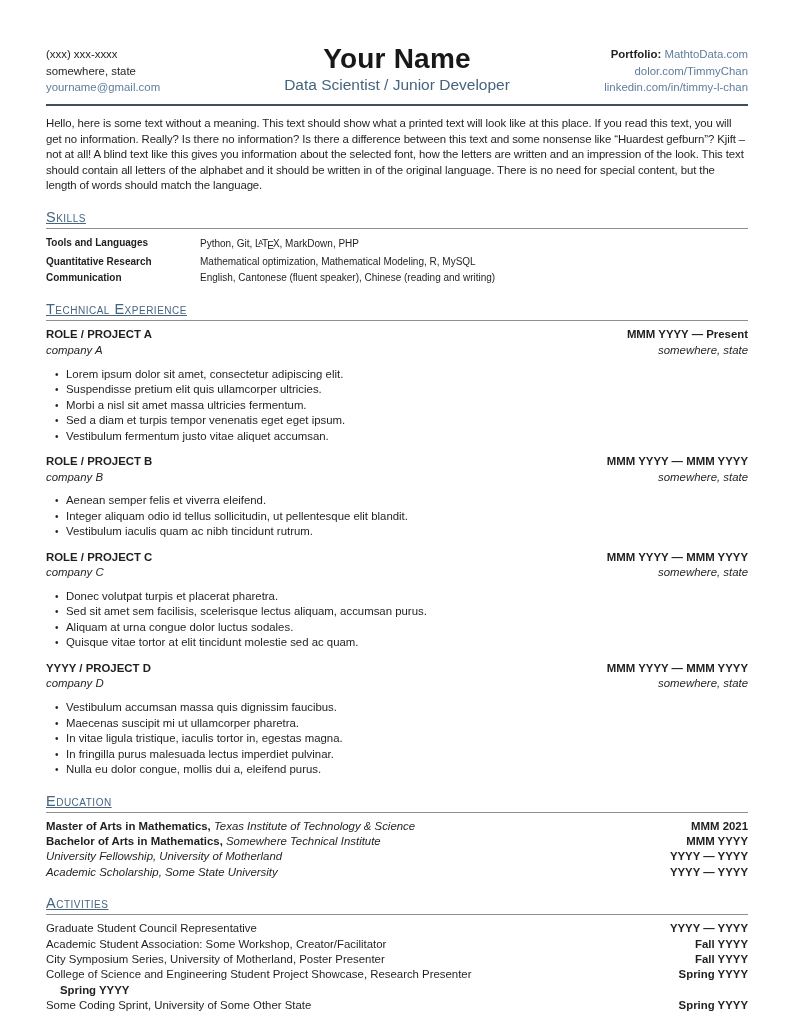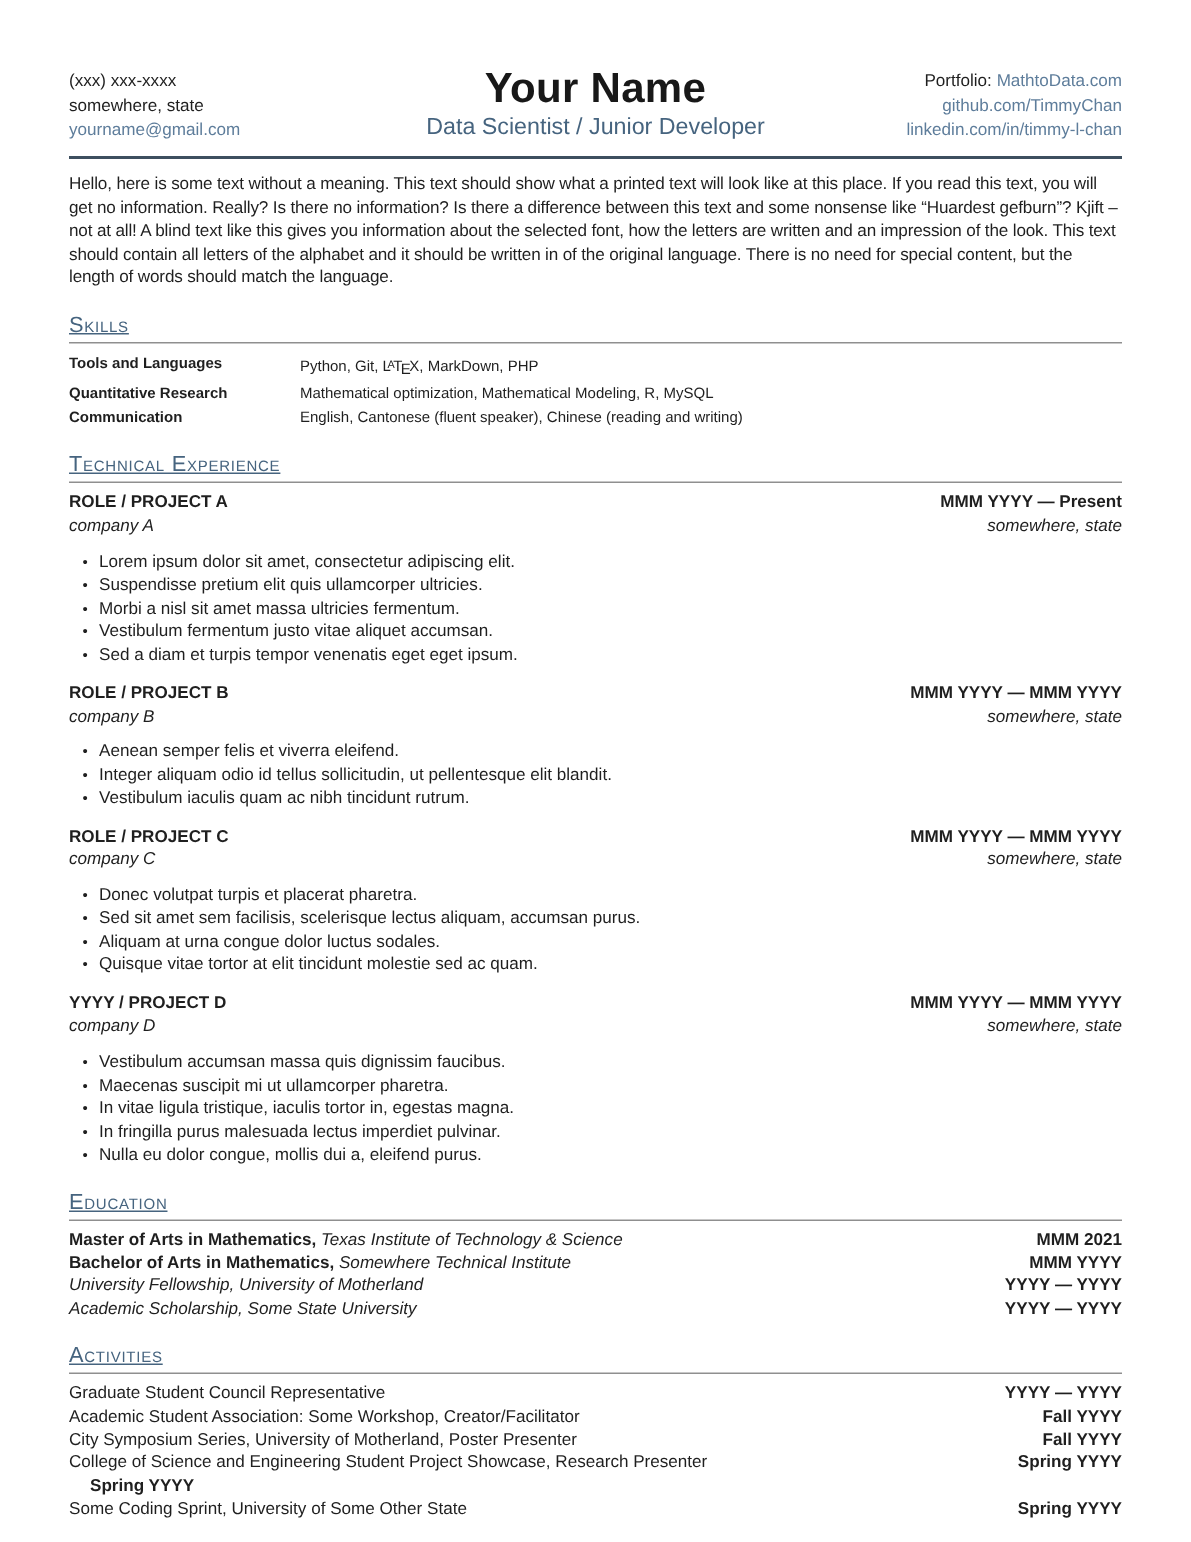--- a/index.html
+++ b/index.html
@@ -20,21 +20,21 @@
   .page{padding:44px 46px 0 46px;}
 
   
   .header{display:flex;align-items:flex-end;}
   .contact-left{width:215px;font-size:11.4px;line-height:16.2px;}
   .header-center{flex:1;text-align:center;}
   .header-center h1{margin:0;font-size:28px;line-height:30px;font-weight:700;color:#181818;letter-spacing:.2px;}
   .job-subtitle{font-size:15.5px;line-height:20px;color:var(--accent);margin-top:1px;}
   .links-right{width:215px;text-align:right;font-size:11.4px;line-height:16.2px;}
   .link{color:var(--link);cursor:pointer;}
-  .bold{font-weight:400;}
+  .bold{font-weight:700;}
   .header-rule{border:none;border-top:2px solid var(--rule-dark);margin:9px 0 0 0;}
 
   
   .intro{font-size:11.4px;line-height:15.5px;margin:10px 0 0 0;letter-spacing:-.1px;}
 
   
   h2.section-heading{
     font-size:14.5px;line-height:17px;font-weight:400;
     font-variant:small-caps;letter-spacing:.5px;
     color:var(--accent);margin:15px 0 0 0;text-decoration:underline;
@@ -75,21 +75,21 @@
       <div>(xxx) xxx-xxxx</div>
       <div>somewhere, state</div>
       <div class="link">yourname@gmail.com</div>
     </div>
     <div class="header-center">
       <h1>Your Name</h1>
       <div class="job-subtitle">Data Scientist / Junior Developer</div>
     </div>
     <div class="links-right">
       <div><span class="bold">Portfolio:</span> <span class="link">MathtoData.com</span></div>
-      <div class="link">github.com/TimmyChan</div>
+      <div class="link">dolor.com/TimmyChan</div>
       <div class="link">linkedin.com/in/timmy-l-chan</div>
     </div>
   </header>
 
   <hr class="header-rule">
 
   <p class="intro">Hello, here is some text without a meaning. This text should show what a printed text will look like at this place. If you read this text, you will get no information. Really? Is there no information? Is there a difference between this text and some nonsense like “Huardest gefburn”? Kjift – not at all! A blind text like this gives you information about the selected font, how the letters are written and an impression of the look. This text should contain all letters of the alphabet and it should be written in of the original language. There is no need for special content, but the length of words should match the language.</p>
 
   <section>
     <h2 class="section-heading">Skills</h2>
@@ -120,22 +120,22 @@
             <span class="dates">MMM YYYY — Present</span>
           </div>
           <div class="entry-row company-row">
             <span class="company">company A</span>
             <span class="location">somewhere, state</span>
           </div>
           <ul class="bullets">
             <li>Lorem ipsum dolor sit amet, consectetur adipiscing elit.</li>
             <li>Suspendisse pretium elit quis ullamcorper ultricies.</li>
             <li>Morbi a nisl sit amet massa ultricies fermentum.</li>
+            <li>Sed a diam et turpis tempor venenatis eget eget ipsum.</li>
             <li>Vestibulum fermentum justo vitae aliquet accumsan.</li>
-            <li>Sed a diam et turpis tempor venenatis eget eget ipsum.</li>
           </ul>
         </div>
         <div class="entry">
           <div class="entry-row">
             <span class="role">ROLE / PROJECT B</span>
             <span class="dates">MMM YYYY — MMM YYYY</span>
           </div>
           <div class="entry-row company-row">
             <span class="company">company B</span>
             <span class="location">somewhere, state</span>

